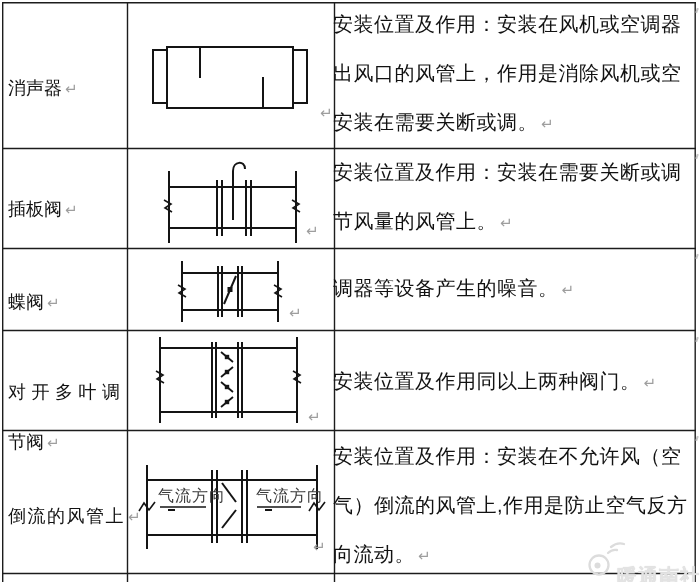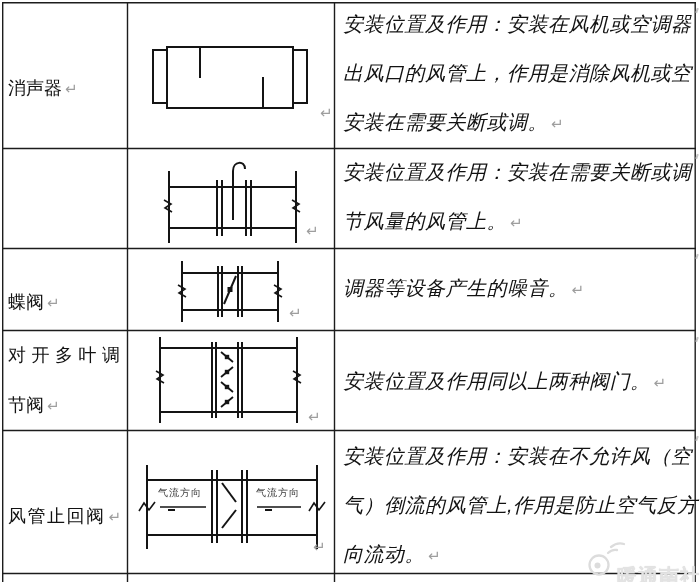--- a/index.html
+++ b/index.html
@@ -1,33 +1,33 @@
 <!DOCTYPE html>
 <html><head>
 <meta charset="utf-8">
 <title>HVAC duct components table</title>
 <style>
   html,body{margin:0;padding:0;background:#fff;}
   .page{position:relative;width:700px;height:582px;background:#ffffff;overflow:hidden;
         font-family:"Liberation Sans","DejaVu Sans",sans-serif;color:#111;}
   .art{position:absolute;left:0;top:0;}
   
-  .desc{position:absolute;left:343px;width:352px;font-size:20px;letter-spacing:.5px;color:#121212;font-style:italic;}
+  .desc{position:absolute;left:333px;width:352px;font-size:20px;letter-spacing:.5px;color:#121212;}
   .dl{height:49px;line-height:49px;white-space:nowrap;}
   
   .lbl{position:absolute;left:8px;font-size:18px;color:#121212;white-space:nowrap;margin-top:12px;}
   .lbl2{position:absolute;left:8px;top:330px;font-size:18px;color:#121212;}
   .lbl2 .ll{height:50px;line-height:50px;white-space:nowrap;}
-  .just{letter-spacing:5.5px;}
+  .just{letter-spacing:5.5px;margin-top:37px;}
   .sp15{letter-spacing:1.5px;}
   
   .ret{color:#9e9e9e;font-size:15px;margin-left:3px;letter-spacing:0;}
   .sret{position:absolute;color:#9e9e9e;font-size:15px;}
   
-  .flow{position:absolute;top:486px;font-size:10px;letter-spacing:1px;color:#3a3a3a;white-space:nowrap;}
+  .flow{position:absolute;top:486px;font-size:16px;letter-spacing:1px;color:#3a3a3a;white-space:nowrap;}
   
   .tick{position:absolute;left:696px;width:2px;height:5px;background:#c4c4c4;transform:rotate(20deg);}
   
   .wm-text{position:absolute;left:617px;top:563px;font-size:20px;font-weight:bold;color:#e3e3e3;
            letter-spacing:1px;text-shadow:0 0 1px #cfcfcf;white-space:nowrap;}
 </style>
 </head>
 <body>
 
 <div class="page">
@@ -132,29 +132,32 @@
       <circle cx="599" cy="565" r="9.5"></circle>
       <circle cx="597.5" cy="565.5" r="3" fill="#dcdcdc" stroke="none"></circle>
       <path d="M608,553 q4,-4 9,-3"></path>
       <path d="M611,547 q6,-5 13,-3"></path>
     </g>
   </svg>
 
   <div class="lbl" style="top:64px">
     <span>消声器</span><span class="ret">↵</span>
   </div>
+  <div class="lbl" style="top:185px">
+    <span>插板阀</span><span class="ret">↵</span>
+  </div>
   <div class="lbl" style="top:278px">
     <span>蝶阀</span><span class="ret">↵</span>
   </div>
   <div class="lbl2">
     <div class="ll just">对开多叶调</div>
     <div class="ll"><span>节阀</span><span class="ret">↵</span></div>
   </div>
   <div class="lbl sp15" style="top:492px">
-    <span>风管止回阀</span><span class="ret">↵</span>
+    <span>倒流的风管上</span><span class="ret">↵</span>
   </div>
 
   <span class="flow" style="left:158px">气流方向</span>
   <span class="flow" style="left:256px">气流方向</span>
 
   <span class="sret" style="left:320px;top:104px">↵</span>
   <span class="sret" style="left:306px;top:222px">↵</span>
   <span class="sret" style="left:289px;top:304px">↵</span>
   <span class="sret" style="left:308px;top:408px">↵</span>
   <span class="sret" style="left:313px;top:538px">↵</span>

